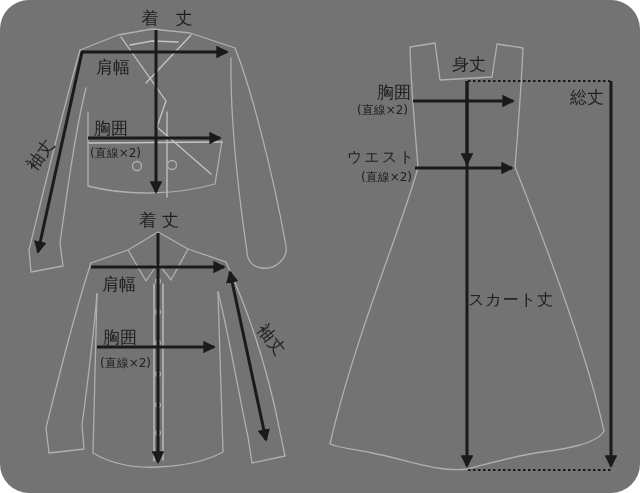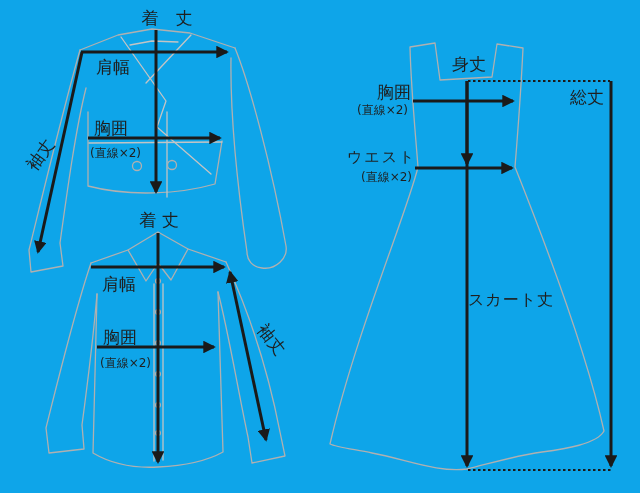--- a/index.html
+++ b/index.html
@@ -1,17 +1,17 @@
 <!DOCTYPE html>
 <html><head>
 <meta charset="utf-8">
 <style>
   html,body{margin:0;padding:0;background:#ffffff;}
-  .canvas{position:relative;width:640px;height:493px;background:#0ea5e9;overflow:hidden;
-          font-family:"DejaVu Sans",sans-serif;}
+  .canvas{position:relative;width:640px;height:493px;background:#737373;overflow:hidden;
+          font-family:"DejaVu Sans",sans-serif;border-radius:29px;}
   svg{position:absolute;top:0;left:0;}
   text{fill:#1f1f1f;font-family:"DejaVu Sans",sans-serif;}
   .lbl{font-size:17px;}
   .note{font-size:12px;}
   .skirtlbl{font-size:16px;letter-spacing:1px;}
   .waistlbl{font-size:15px;letter-spacing:2px;}
 </style>
 </head>
 <body>
 

